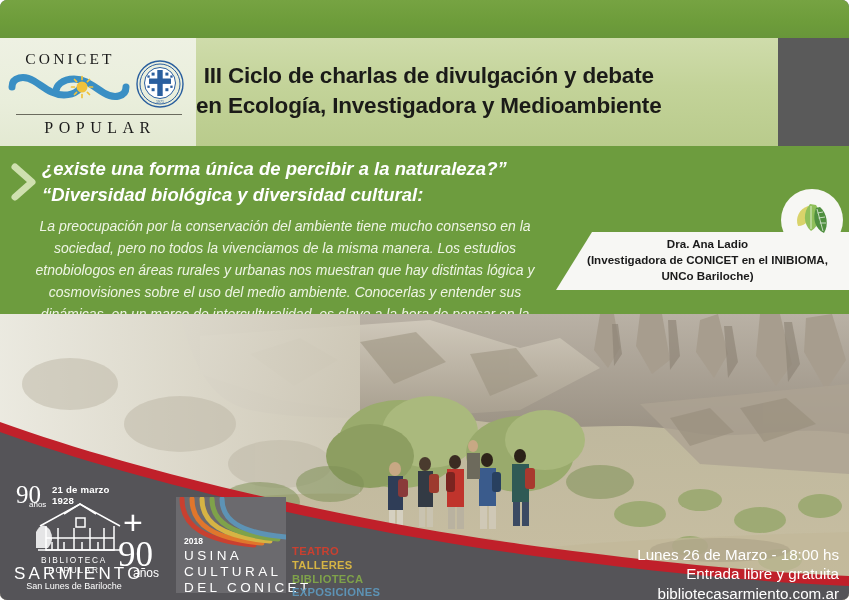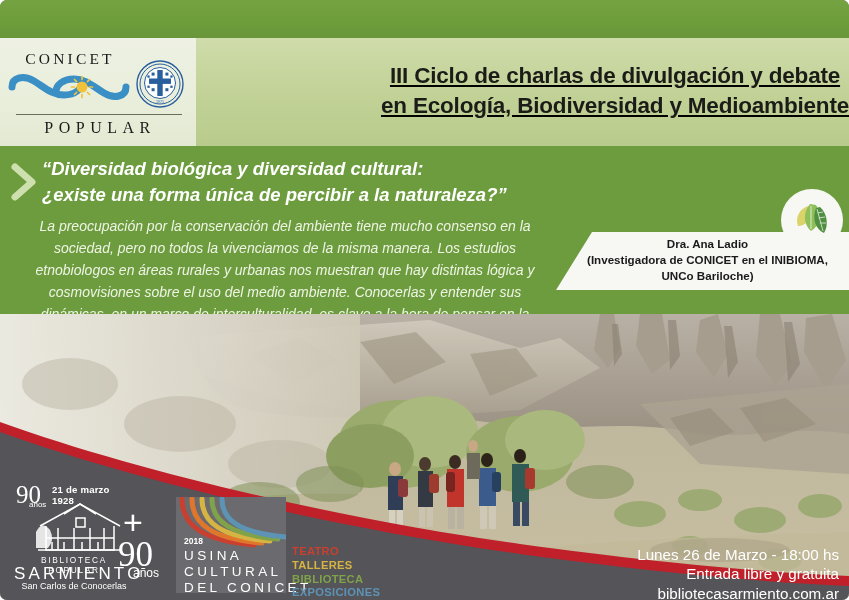--- a/index.html
+++ b/index.html
@@ -38,23 +38,23 @@
   .logo-rule{
     position:absolute;left:8px;top:70px;width:166px;height:1px;background:#6b6b5e;
   }
   .inibioma-word{
     position:absolute;left:4px;top:75px;width:176px;text-align:center;
     font-family:"Liberation Serif",serif;font-size:16px;letter-spacing:5.5px;color:#1a1a1a;
   }
 
   
   .title-panel{
-    position:absolute;left:196px;top:38px;width:653px;height:108px;
+    position:absolute;left:196px;top:38px;width:582px;height:108px;
     background:linear-gradient(180deg,#cfdcab 0%,#c3d399 45%,#b9cb8c 100%);
-    display:flex;align-items:center;justify-content:flex-end;text-decoration:underline;
+    display:flex;align-items:center;justify-content:flex-start;
   }
   .title-panel .ttl{
     text-align:center;color:#1b1b18;font-weight:bold;
     font-size:22.5px;line-height:1.32;letter-spacing:-0.2px;
     padding-bottom:2px;
   }
 
   
   .quote-band{
     position:absolute;left:0;top:146px;width:849px;height:168px;
@@ -195,33 +195,33 @@
       </svg>
 
       <div class="logo-rule"></div>
       <div class="inibioma-word">POPULAR</div>
     </div>
   </div>
 
   <div class="title-panel">
     <div class="ttl">
       <div>III Ciclo de charlas de divulgación y debate</div>
-      <div>en Ecología, Biodiversidad y Medioambiente</div>
+      <div>en Ecología, Investigadora y Medioambiente</div>
     </div>
   </div>
 
   <div class="quote-band">
 
     <svg class="chev" viewBox="0 0 30 40">
       <path d="M6,5 L23,20 L6,35" fill="none" stroke="#cfe0af" stroke-width="7" stroke-linecap="round" stroke-linejoin="round"></path>
     </svg>
 
     <div class="quote-txt">
+      <div>¿existe una forma única de percibir a la naturaleza?”</div>
       <div>“Diversidad biológica y diversidad cultural:</div>
-      <div>¿existe una forma única de percibir a la naturaleza?”</div>
     </div>
 
     <div class="desc-txt">La preocupación por la conservación del ambiente tiene mucho consenso en la sociedad, pero no todos la vivenciamos de la misma manera. Los estudios etnobiologos en áreas rurales y urbanas nos muestran que hay distintas lógica y cosmovisiones sobre el uso del medio ambiente. Conocerlas y entender sus dinámicas, en un marco de interculturalidad, es clave a la hora de pensar en la sustentabilidad de los paisajes patagónicos y su gente.</div>
   </div>
 
   <div class="speaker-box"></div>
   <div class="speaker-txt">
     <div>Dra. Ana Ladio</div>
     <div>(Investigadora de CONICET en el INIBIOMA,</div>
     <div>UNCo Bariloche)</div>
@@ -416,21 +416,21 @@
         <path d="M18,44 L18,52 M30,44 L30,52 M48,44 L48,52 M64,44 L64,52"></path>
         <path d="M4,52 L88,52"></path>
       </g>
       <g fill="#ffffff" opacity=".85">
         <path d="M2,34 q6,-12 14,-2 q5,10 -2,18 l-12,0 Z"></path>
       </g>
     </svg>
 
     <div class="lib-t1">BIBLIOTECA POPULAR</div>
     <div class="lib-t2">SARMIENTO</div>
-    <div class="lib-t3">San Carlos de Conocerlas</div>
+    <div class="lib-t3">San Lunes de Bariloche</div>
   </div>
 
   <div class="plus-sign">+</div>
   <div class="plus-90">90</div>
   <div class="plus-anos">años</div>
 
   <div class="usina-card">
     <svg width="110" height="96" viewBox="0 0 110 96">
       <g fill="none" stroke-width="5" stroke-linecap="round">
         <path d="M6,2 C6,30 30,44 78,48" stroke="#c94030"></path>

